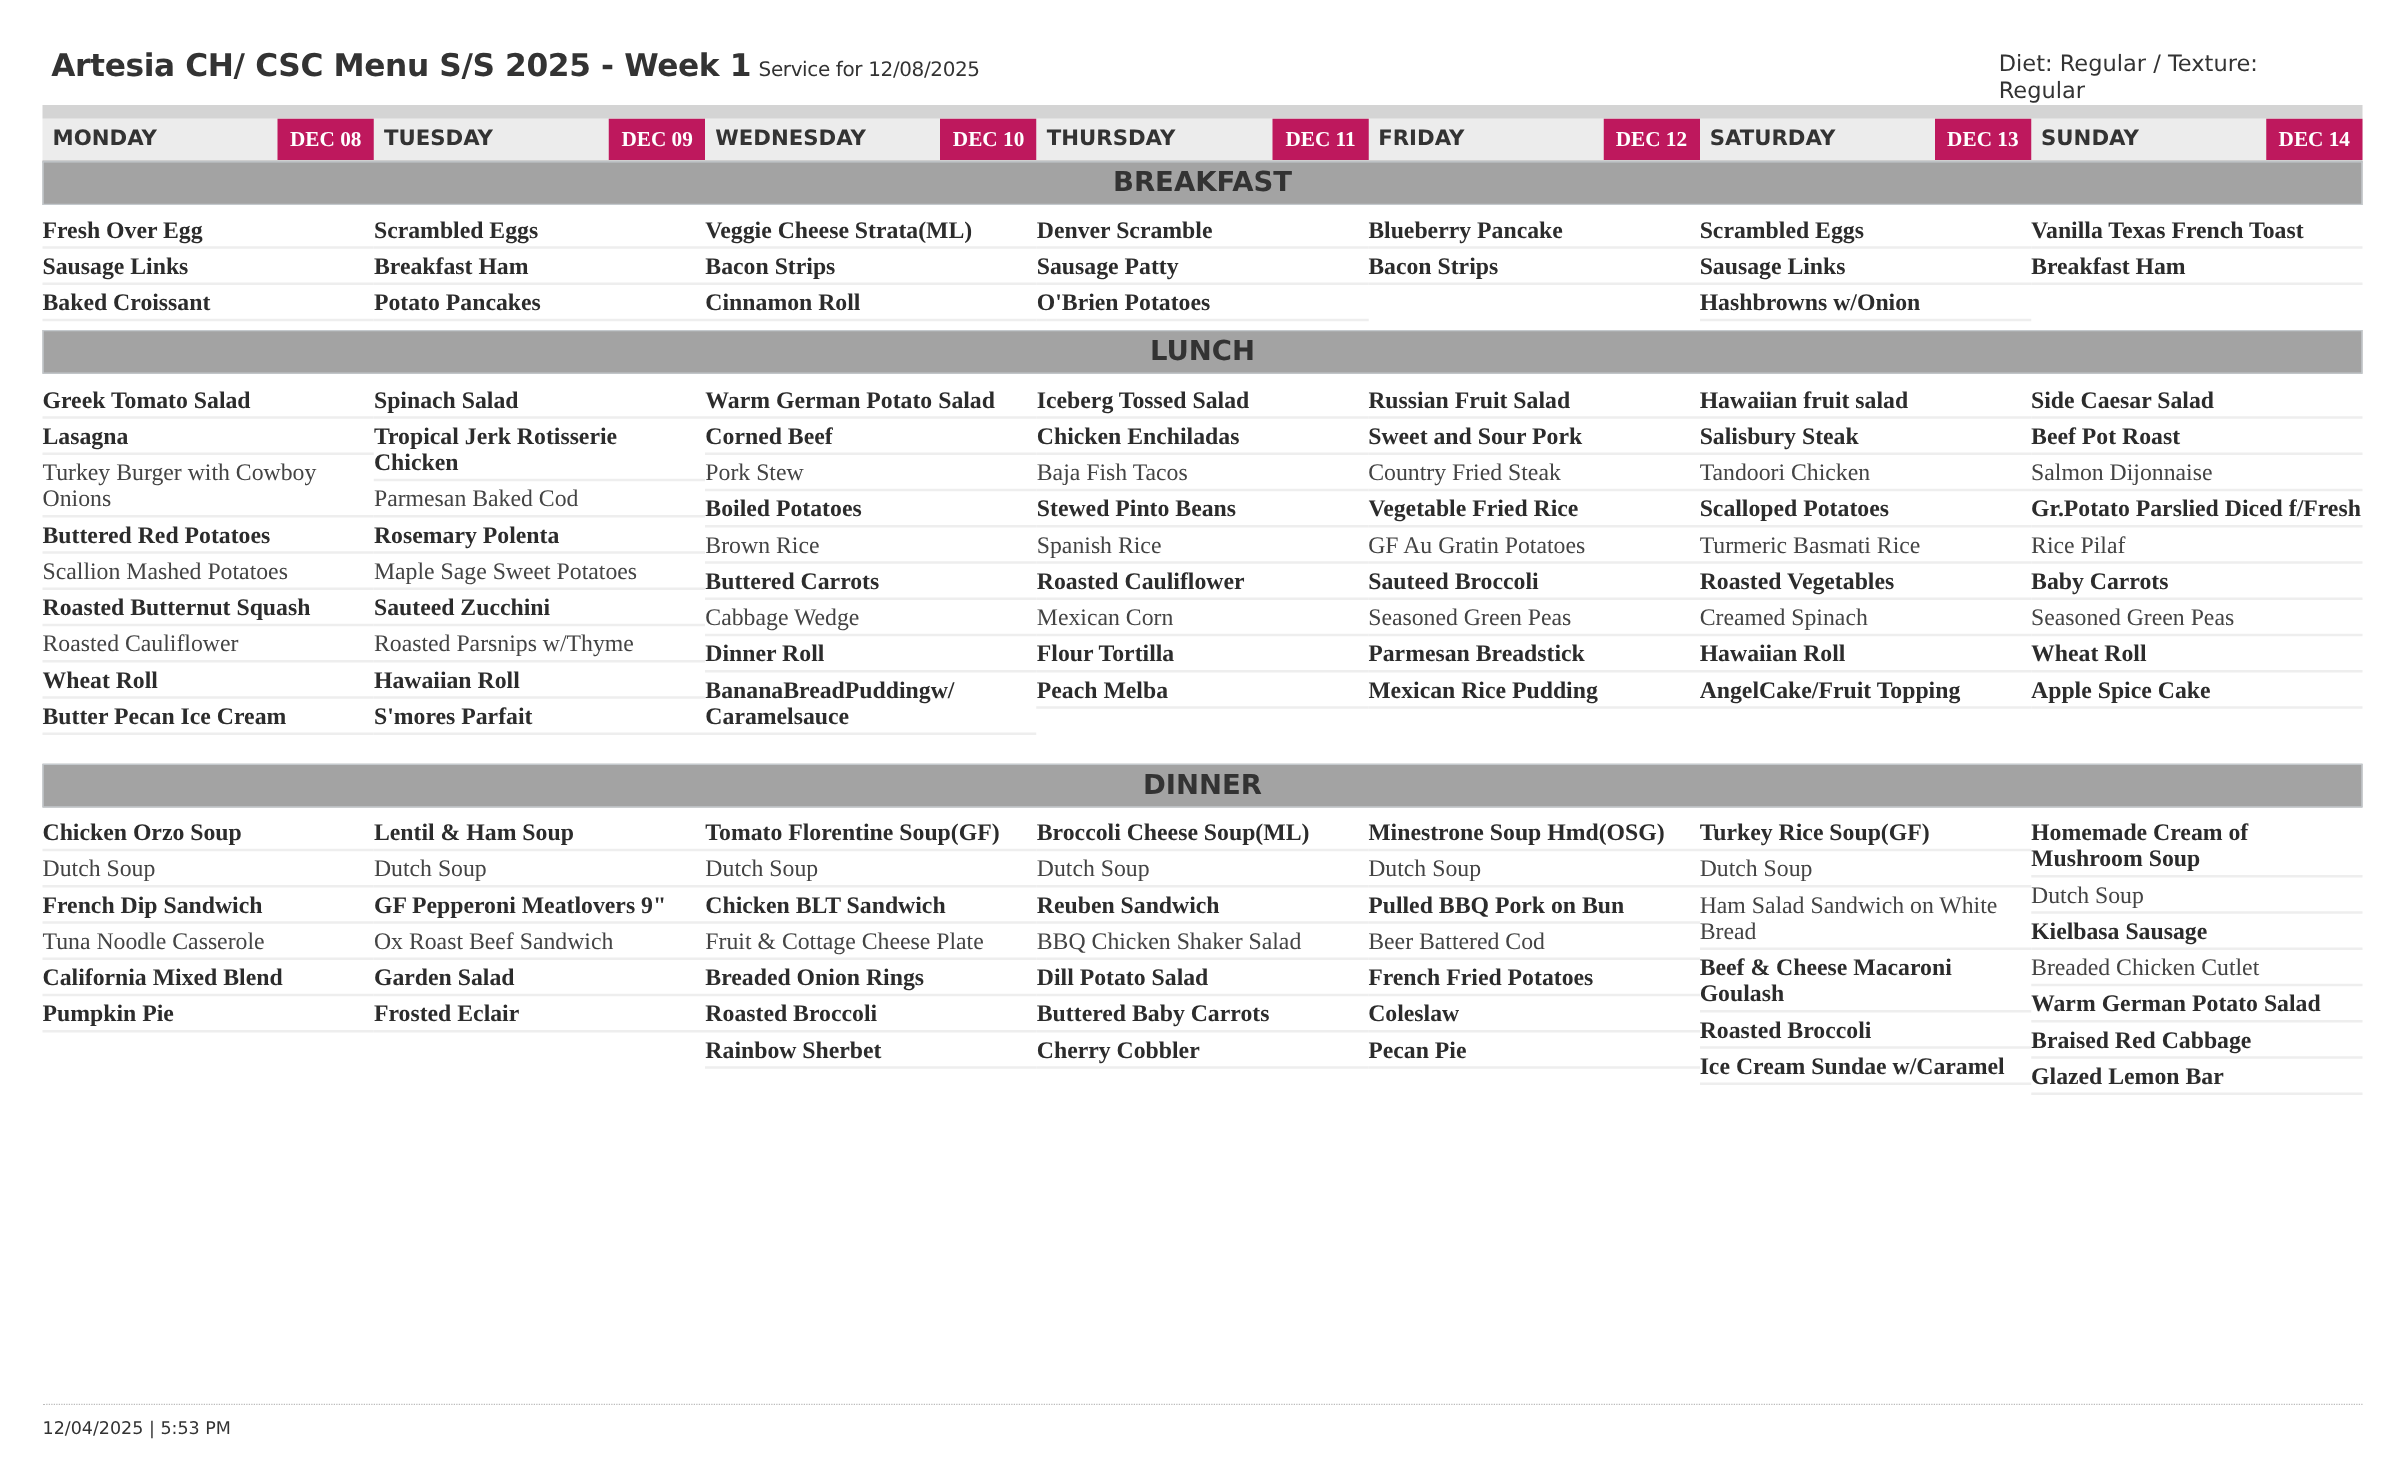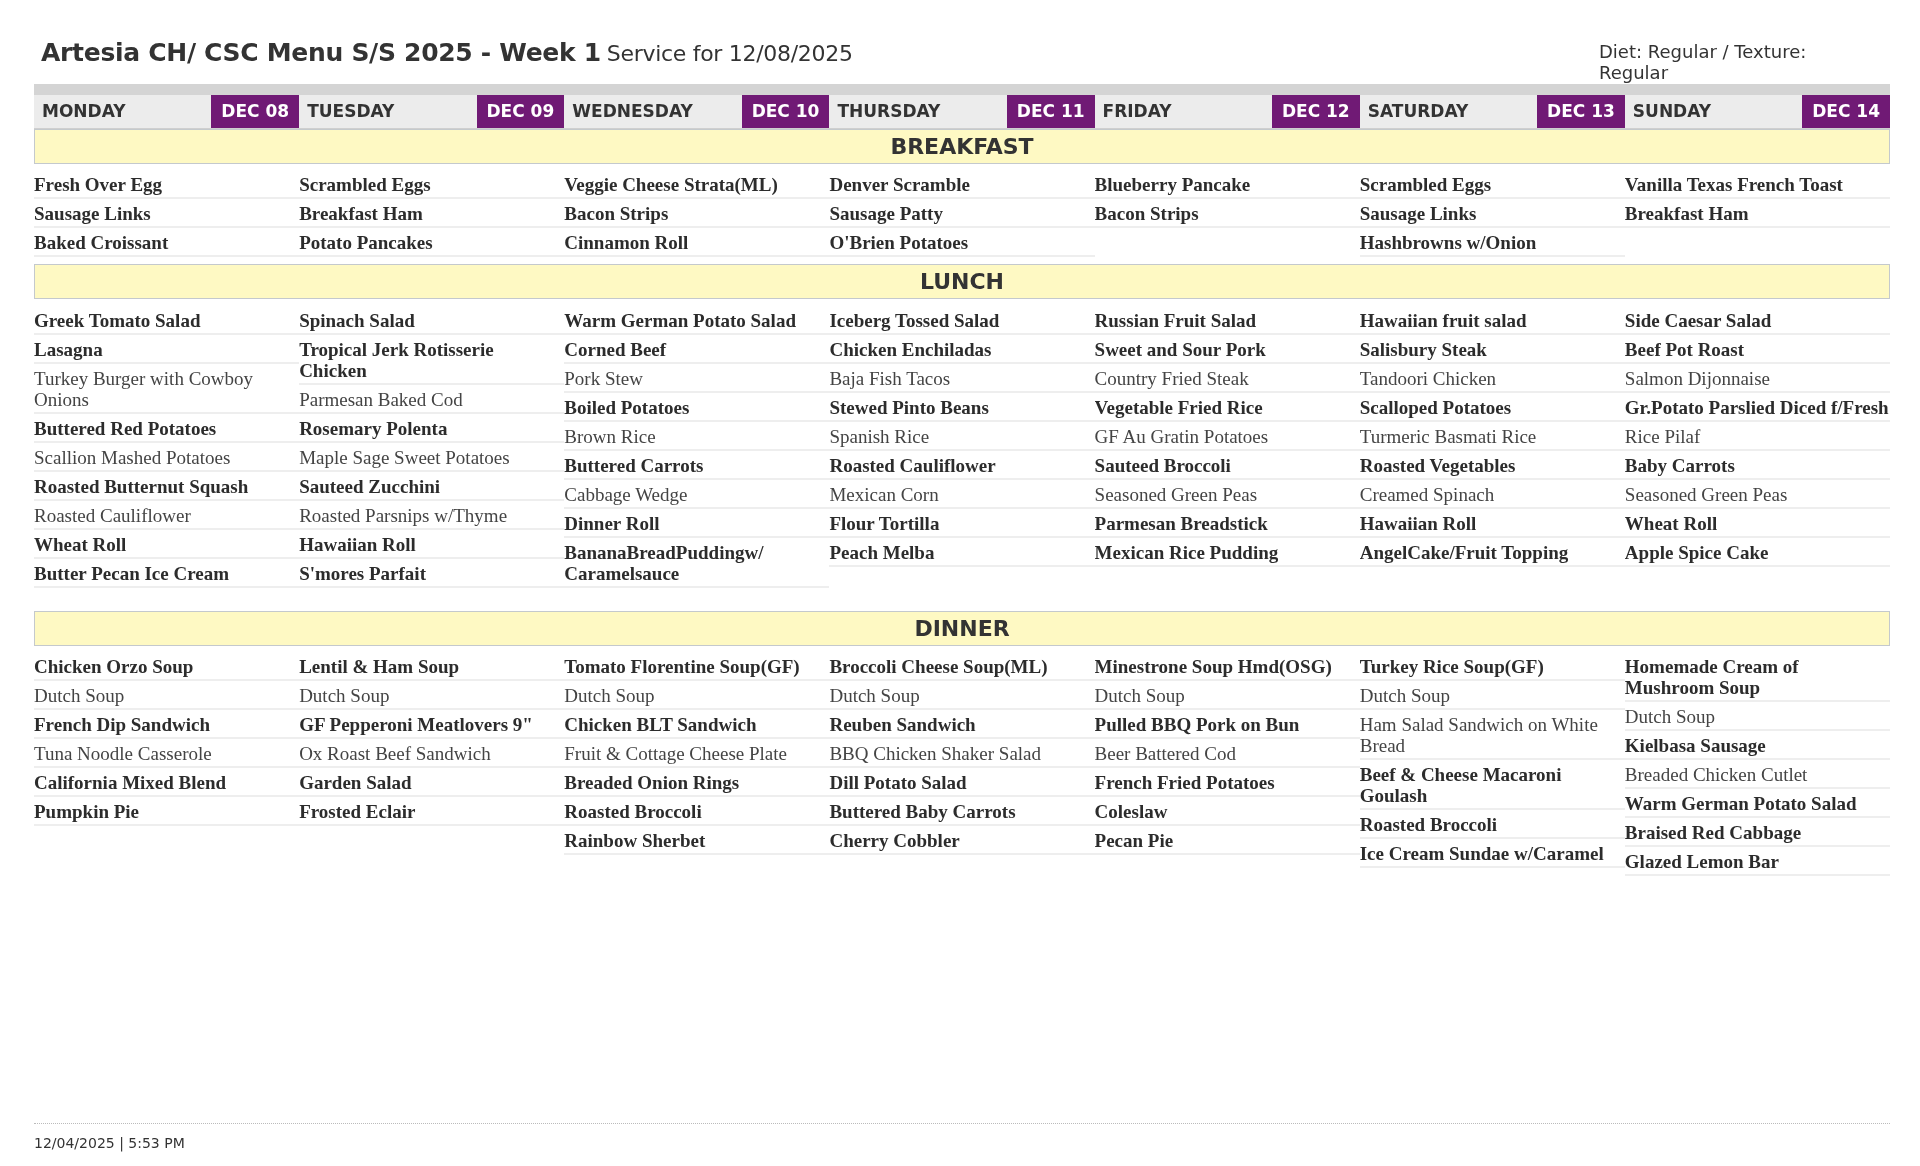--- a/index.html
+++ b/index.html
@@ -1,26 +1,26 @@
 <!DOCTYPE html>
 <html><head>
 <meta charset="utf-8">
 <style>
   html, body { margin: 0; padding: 0; background: #ffffff; }
   body { width: 1920px; height: 1166px; position: relative; overflow: hidden;
          font-family: "DejaVu Sans", sans-serif; color: #2b2b2b; }
   .hdr { position: absolute; left: 41px; top: 38px; font-size: 25px; font-weight: bold; color: #333; letter-spacing: -0.3px; }
-  .hdr .sub { font-weight: normal; font-size: 22px; margin-left: 6px; }
+  .hdr .sub { font-weight: normal; font-size: 16px; margin-left: 6px; }
   .diet { position: absolute; left: 1583px; top: 41px; width: 260px; font-size: 18px; line-height: 21px; color: #333; margin-left: 16px; }
   .topbar { position: absolute; left: 34px; top: 84px; width: 1856px; height: 11px; background: #d4d4d4; }
   .days { position: absolute; left: 34px; top: 95px; width: 1856px; height: 33px; display: flex; background: #ececec; border-bottom: 2px solid #cfcfcf; }
   .day { flex: 1; display: flex; justify-content: space-between; align-items: flex-end; gap: 47px; }
   .day .name { font-weight: bold; font-size: 17px; padding-left: 8px; line-height: 33px; color: #333; }
-  .day .date { background: #701a75; color: #fff; font-weight: bold; font-size: 17px; padding: 0 10px; line-height: 33px; }
-  .band { position: absolute; left: 34px; width: 1854px; height: 33px; background: #fef9c3; border: 1px solid #c4c9cd;
+  .day .date { background: #be185d; color: #fff; font-weight: bold; font-size: 17px; padding: 0 10px; line-height: 33px; font-family: Liberation Serif, serif; }
+  .band { position: absolute; left: 34px; width: 1854px; height: 33px; background: #a3a3a3; border: 1px solid #c4c9cd;
           text-align: center; font-weight: bold; font-size: 22px; line-height: 33px; color: #333; }
   .grid { position: absolute; left: 34px; width: 1856px; display: flex; }
   .col { flex: 1; display: flex; flex-direction: column; font-family: Liberation Serif, serif; }
   .item { font-size: 19px; line-height: 21px; padding: 4px 0 2px 0; border-bottom: 2px solid #eeeeee; color: #333; white-space: normal; overflow: hidden; }
   .item.b { font-weight: bold; color: #2c2c2c; }
   .item.n { font-weight: normal; color: #444; }
   .footer-line { position: absolute; left: 34px; top: 1123px; width: 1856px; border-top: 1px dotted #bbb; }
   .footer-left { position: absolute; left: 34px; top: 1135px; font-size: 14px; color: #333; }
   .footer-center { position: absolute; left: 925px; top: 1135px; font-size: 14px; color: #333; margin-top: 39px; }
 </style>

